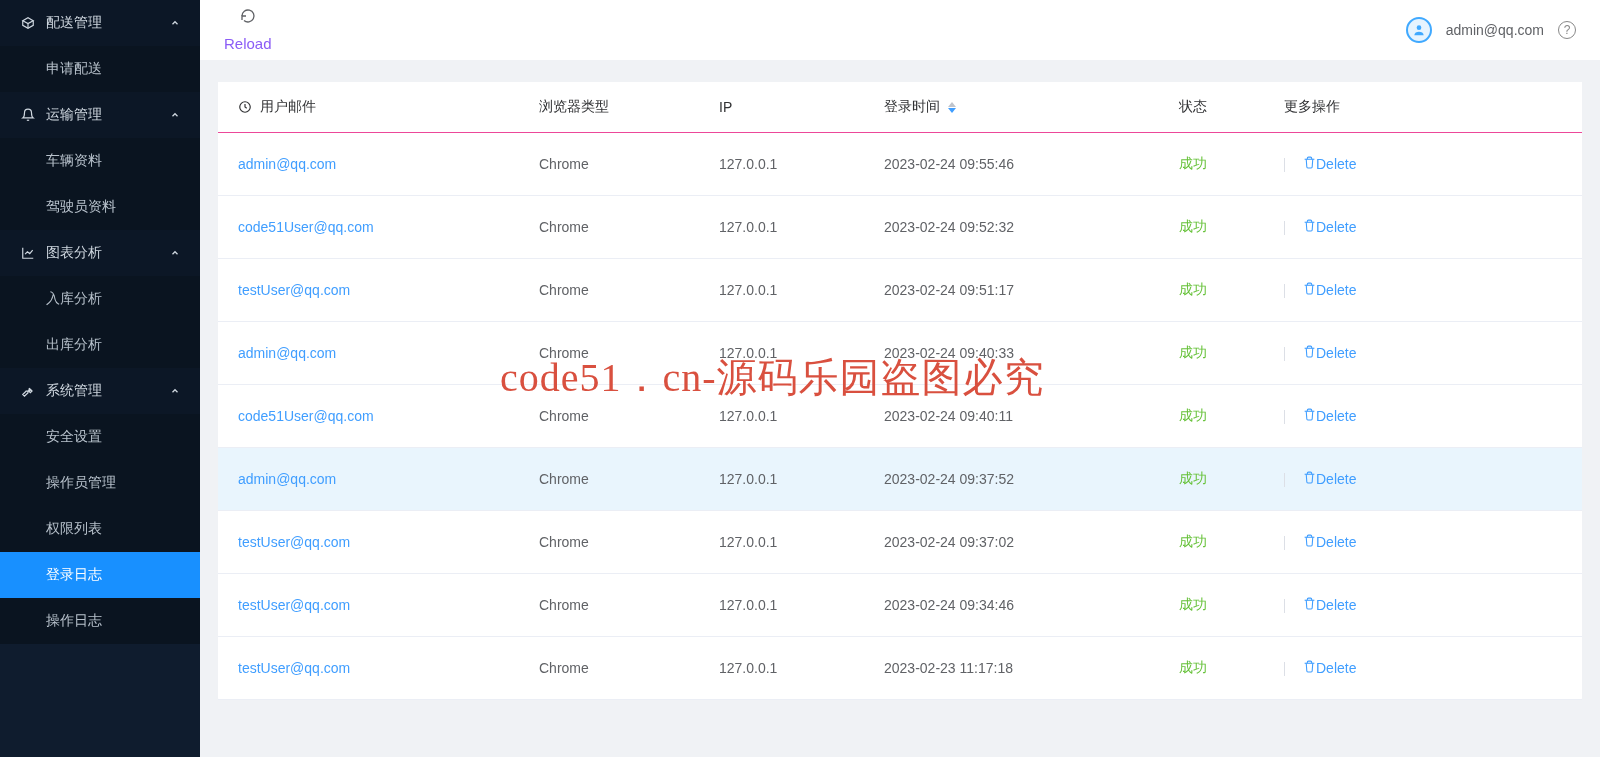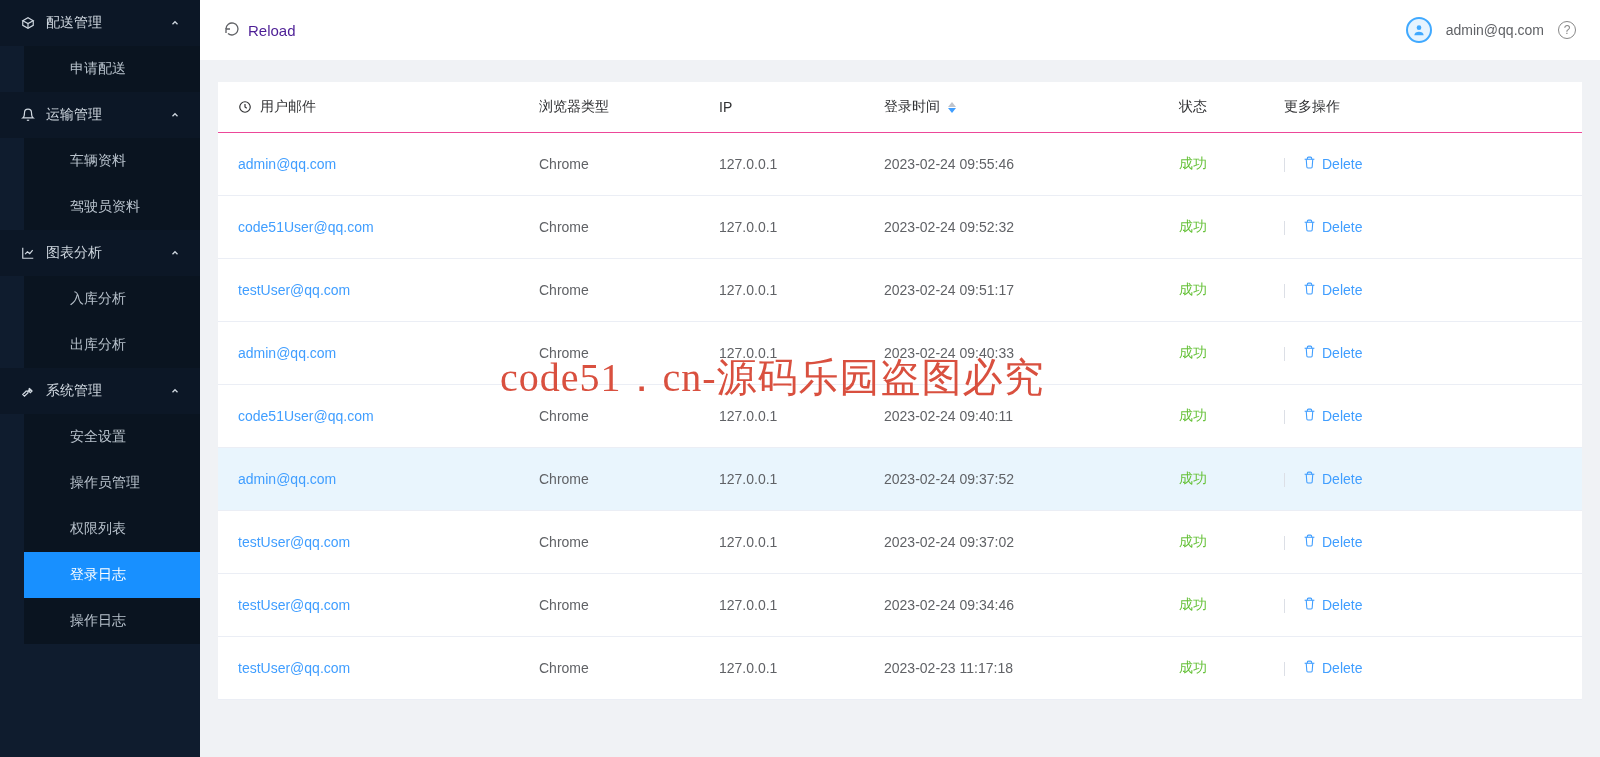--- a/index.html
+++ b/index.html
@@ -5,44 +5,44 @@
 * { margin: 0; padding: 0; box-sizing: border-box; }
 body { font-family: -apple-system, BlinkMacSystemFont, "Segoe UI", "Microsoft YaHei", sans-serif; font-size: 14px; color: #606266; background: #f0f2f5; overflow: hidden; }
 .app { display: flex; width: 1600px; height: 757px; }
 
 
 .sidebar { width: 200px; background: #0f1c2e; color: #bfcbd9; overflow-y: auto; flex-shrink: 0; }
 .menu-item { display: flex; align-items: center; padding: 0 20px; height: 46px; cursor: pointer; font-size: 14px; color: #d0d8e0; }
 .menu-item.parent { background: #0c1726; }
 .menu-item .icon { width: 16px; height: 16px; margin-right: 10px; display: inline-flex; align-items: center; justify-content: center; }
 .menu-item .chevron { margin-left: auto; }
-.submenu-item { display: flex; align-items: center; padding: 0 20px 0 46px; height: 46px; cursor: pointer; font-size: 14px; color: #b8c2cc; background: #0a1420; margin-left: 24px; }
+.submenu-item { display: flex; align-items: center; padding: 0 20px 0 46px; height: 46px; cursor: pointer; font-size: 14px; color: #b8c2cc; background: #0a1420; }
 .submenu-item.active { background: #1890ff; color: #fff; }
 
 
 .main { flex: 1; display: flex; flex-direction: column; background: #f0f2f5; overflow: hidden; }
 .topbar { background: #fff; height: 60px; display: flex; align-items: center; padding: 0 24px; margin: 0 0 4px 0; }
-.reload-btn { display: flex; align-items: center; gap: 8px; cursor: pointer; color: #4c1d95; font-size: 15px; }
+.reload-btn { display: flex; align-items: center; gap: 8px; cursor: pointer; color: #8b5cf6; font-size: 15px; flex-direction: column; }
 .topbar-right { margin-left: auto; display: flex; align-items: center; gap: 14px; }
 .avatar { width: 26px; height: 26px; border-radius: 50%; background: #e6f4ff; border: 2px solid #40a9ff; display: inline-flex; align-items: center; justify-content: center; }
 .avatar svg { width: 14px; height: 14px; }
 .help-icon { width: 18px; height: 18px; border: 1.5px solid #888; border-radius: 50%; display: inline-flex; align-items: center; justify-content: center; font-size: 12px; color: #888; cursor: pointer; }
 
 .content { flex: 1; padding: 18px; overflow: auto; }
 .card { background: #fff; border-radius: 2px; }
 
 .table { width: 100%; border-collapse: collapse; }
 .table th { text-align: left; padding: 16px 16px; font-weight: 500; color: #303133; border-bottom: 1px solid #ec4899; background: #fff; font-size: 14px; }
 .table th:first-child { padding-left: 20px; }
 .table td { padding: 22px 16px; border-bottom: 1px solid #ebeef5; color: #606266; font-size: 14px; }
 .table td:first-child { padding-left: 20px; }
 .table tbody tr.highlight { background: #e9f5fd; }
 .link { color: #409eff; cursor: pointer; }
 .success { color: #67c23a; }
-.delete-btn { display: inline-flex; align-items: flex-start; gap: 6px; color: #409eff; cursor: pointer; }
+.delete-btn { display: inline-flex; align-items: flex-start; color: #409eff; cursor: pointer; }
 .divider { display: inline-block; width: 1px; height: 14px; background: #dcdfe6; margin-right: 18px; vertical-align: middle; }
 .sort-caret { display: inline-flex; flex-direction: column; margin-left: 4px; vertical-align: middle; line-height: 0; gap: 1px; }
 .caret-up { width: 0; height: 0; border-left: 4px solid transparent; border-right: 4px solid transparent; border-bottom: 5px solid #c0c4cc; }
 .caret-down { width: 0; height: 0; border-left: 4px solid transparent; border-right: 4px solid transparent; border-top: 5px solid #409eff; }
 .th-icon { display: inline-flex; vertical-align: middle; margin-right: 4px; }
 
 .watermark { position: absolute; top: 350px; left: 500px; font-size: 40px; color: #d9503f; pointer-events: none; font-family: "SimSun", serif; letter-spacing: 1px; z-index: 10; font-weight: 400;}
 
 
 .sidebar::-webkit-scrollbar, .content::-webkit-scrollbar { width: 8px; }

